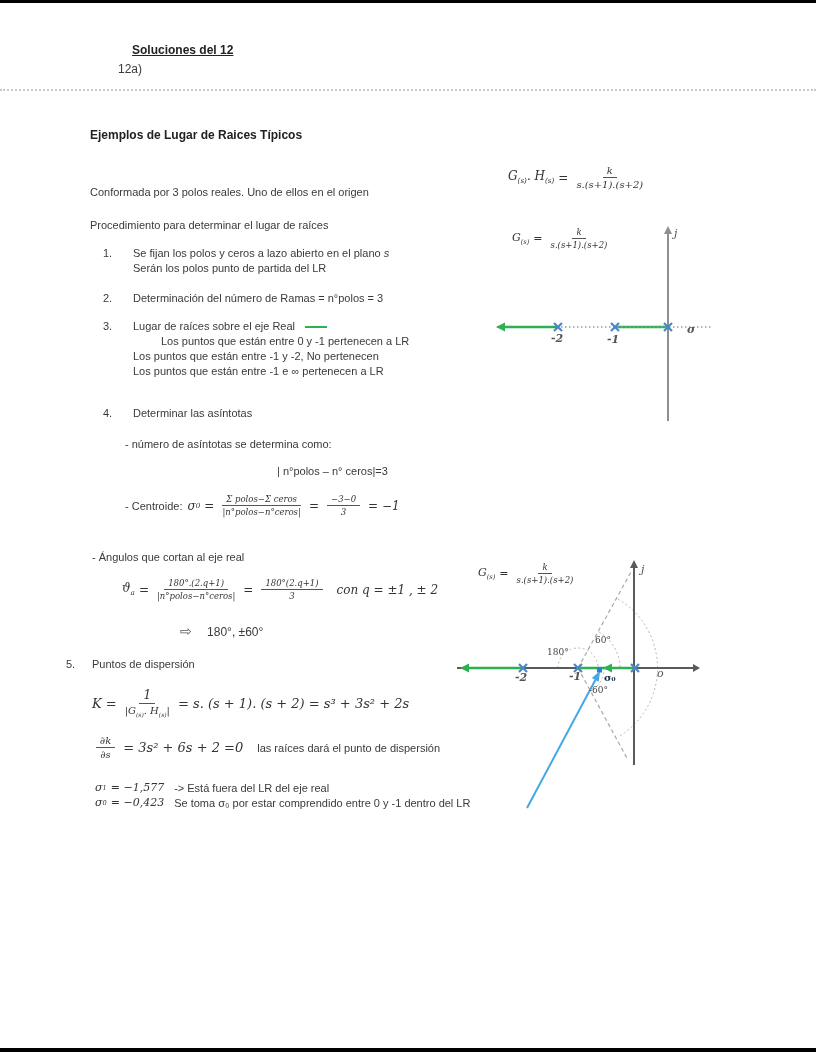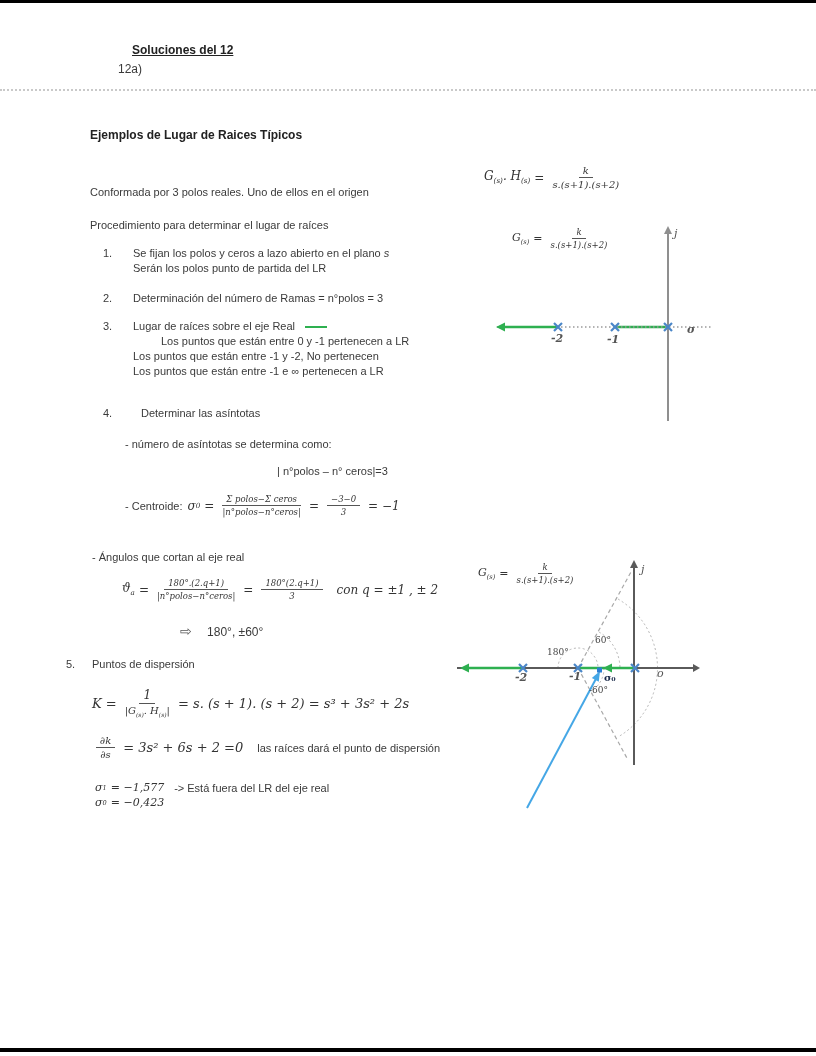--- a/index.html
+++ b/index.html
@@ -38,21 +38,21 @@
   <div class="abs t12 b u" style="left:132px;top:43px;">Soluciones del 12</div>
   <div class="abs t12" style="left:118px;top:62px;">12a)</div>
 
   <div class="sep" style="top:89px;"></div>
 
   <div class="abs t12 b" style="left:90px;top:128px;">Ejemplos de Lugar de Raices Típicos</div>
 
   <div class="abs t11" style="left:90px;top:186px;">Conformada por 3 polos reales. Uno de ellos en el origen</div>
   <div class="abs t11" style="left:90px;top:219px;">Procedimiento para determinar el lugar de raíces</div>
 
-  <div class="abs math" style="left:484px;top:165px;">
+  <div class="abs math" style="left:508px;top:165px;">
     <span><i>G</i><sub>(s)</sub><span>.</span>&nbsp;<i>H</i><sub>(s)</sub></span>
     <span class="eqgap">=</span>
     <span class="frac fs10">
         <span class="num">k</span>
         <span class="den">s.(s+1).(s+2)</span>
       </span>
   </div>
 
   <div class="abs t11" style="left:103px;top:247px;">1.</div>
   <div class="abs t11" style="left:133px;top:247px;"><span>Se fijan los polos y ceros a lazo abierto en el plano </span><i>s</i></div>
@@ -61,21 +61,21 @@
   <div class="abs t11" style="left:103px;top:292px;">2.</div>
   <div class="abs t11" style="left:133px;top:292px;">Determinación del número de Ramas = n°polos = 3</div>
 
   <div class="abs t11" style="left:103px;top:320px;">3.</div>
   <div class="abs t11" style="left:133px;top:320px;"><span>Lugar de raíces sobre el eje Real</span><span class="green-dash"></span></div>
   <div class="abs t11" style="left:133px;top:335px;padding-left:28px;">Los puntos que están entre 0 y -1 pertenecen a LR</div>
   <div class="abs t11" style="left:133px;top:350px;">Los puntos que están entre -1 y -2, No pertenecen</div>
   <div class="abs t11" style="left:133px;top:365px;">Los puntos que están entre -1 e ∞ pertenecen a LR</div>
 
   <div class="abs t11" style="left:103px;top:407px;">4.</div>
-  <div class="abs t11" style="left:133px;top:407px;margin-left:8px;">Determinar las asíntotas</div>
+  <div class="abs t11" style="left:133px;top:407px;">Determinar las asíntotas</div>
   <div class="abs t11" style="left:125px;top:438px;">- número de asíntotas se determina como:</div>
   <div class="abs t11" style="left:277px;top:465px;">| n°polos – n° ceros|=3</div>
 
   <div class="abs" style="left:125px;top:494px;display:flex;align-items:center;">
     <span class="t11">- Centroide:</span>
     <span class="math" style="margin-left:5px;">
       <i>σ</i>
         <sub>0</sub>
       <span class="eqgap">=</span>
       <span class="frac fs85">
@@ -142,20 +142,21 @@
         <span class="eqgap">= −1,577</span>
       </span>
     <span class="t11" style="margin-left:6px;">-&gt; Está fuera del LR del eje real</span>
   </div>
   <div class="abs" style="left:95px;top:796px;display:flex;align-items:center;">
     <span class="math" style="font-size:11px;">
         <i>σ</i>
         <sub>0</sub>
         <span class="eqgap">= −0,423</span>
       </span>
+    <span class="t11" style="margin-left:6px;">Se toma σ₀ por estar comprendido entre 0 y -1 dentro del LR</span>
   </div>
 
   <svg class="abs" style="left:455px;top:225px;" width="265" height="200" viewBox="0 0 265 200">
 
     <line x1="213" y1="8" x2="213" y2="196" stroke="#8f8f8f" stroke-width="2"></line>
     <polygon points="209,9 217,9 213,1" fill="#8f8f8f"></polygon>
 
     <line x1="161" y1="102" x2="212" y2="102" stroke="#2eb050" stroke-width="2.4"></line>
 
     <line x1="42" y1="102" x2="258" y2="102" stroke="#9a9a9a" stroke-width="1.4" stroke-dasharray="1.5,2.5"></line>

